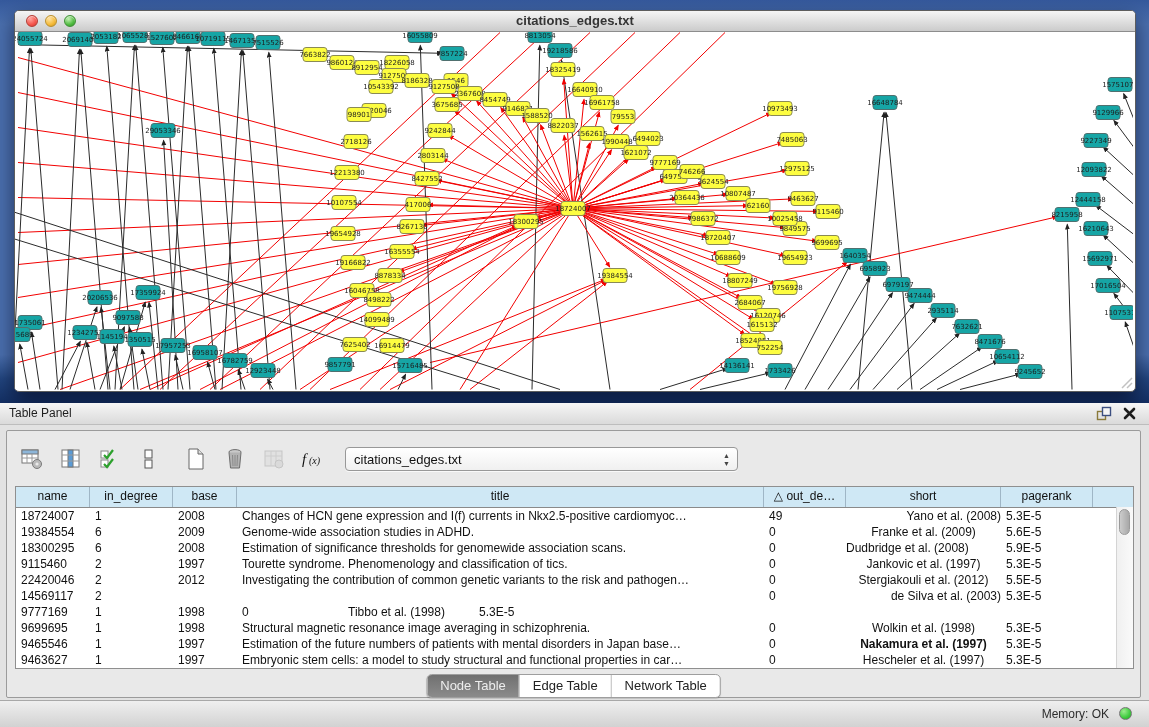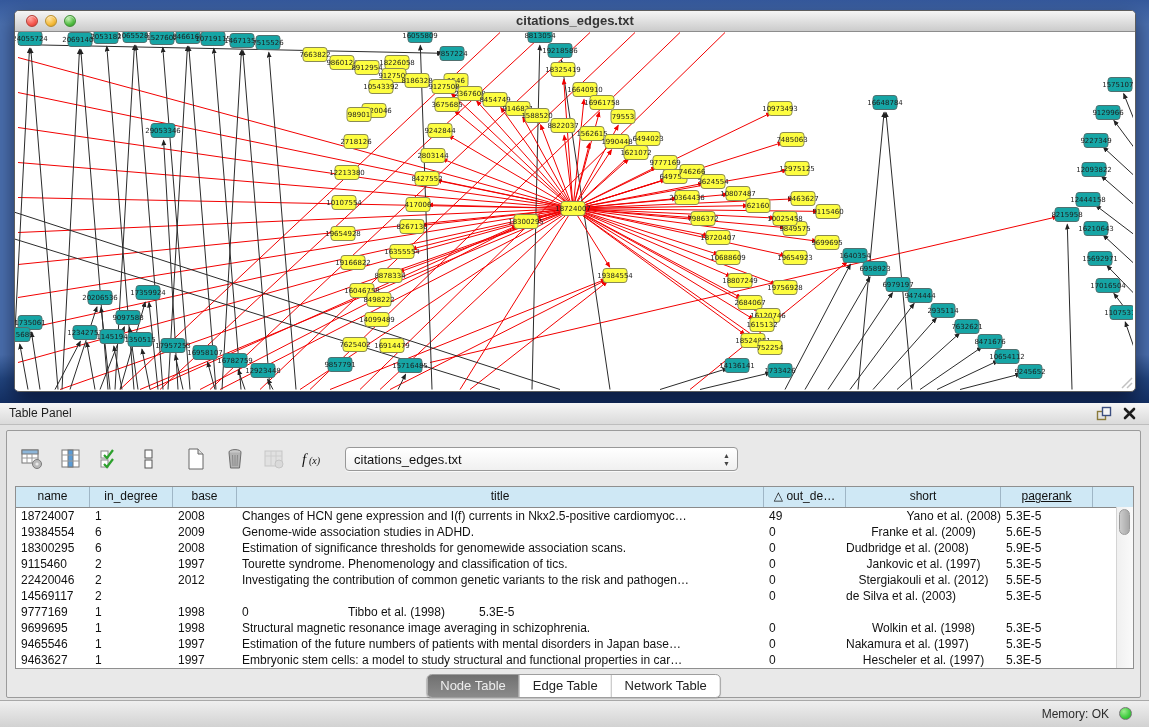--- a/index.html
+++ b/index.html
@@ -798,21 +798,21 @@
     </div>
 
     <div class="tablewrap">
       <div class="thead">
           <div class="th" style="width: 74px;">name</div>
           <div class="th" style="width: 83px;">in_degree</div>
           <div class="th" style="width: 64px;">base</div>
           <div class="th" style="width: 527px;">title</div>
           <div class="th" style="width: 82px;">△ out_de…</div>
           <div class="th" style="width: 155px;">short</div>
-          <div class="th" style="width: 92px; text-decoration: underline;">pagerank</div>
+          <div class="th" style="width: 92px;">pagerank</div>
         </div>
       <div>
           <div class="tr">
             <div class="td" style="width: 74px;">18724007</div>
             <div class="td" style="width: 83px;">1</div>
             <div class="td" style="width: 64px;">2008</div>
             <div class="td" style="width: 527px;">Changes of HCN gene expression and I(f) currents in Nkx2.5-positive cardiomyoc…</div>
             <div class="td" style="width: 82px;">49</div>
             <div class="td" style="width: 155px; text-align: right; padding-left: 0px;">Yano et al. (2008)</div>
             <div class="td" style="width: 92px;">5.3E-5</div>
@@ -852,21 +852,21 @@
             <div class="td" style="width: 82px;">0</div>
             <div class="td" style="width: 155px; text-align: center; padding-left: 0px;">Stergiakouli et al. (2012)</div>
             <div class="td" style="width: 92px;">5.5E-5</div>
           </div>
           <div class="tr">
             <div class="td" style="width: 74px;">14569117</div>
             <div class="td" style="width: 83px;">2</div>
             <div class="td" style="width: 64px; margin-top: 44px;">2003</div>
             <div class="td" style="width: 527px; margin-top: 48px;">Disruption of a novel member of a sodium/hydrogen exchanger family and DOCK…</div>
             <div class="td" style="width: 82px;">0</div>
-            <div class="td" style="width: 155px; text-align: left; padding-left: 0px;">de Silva et al. (2003)</div>
+            <div class="td" style="width: 155px; text-align: right; padding-left: 0px;">de Silva et al. (2003)</div>
             <div class="td" style="width: 92px;">5.3E-5</div>
           </div>
           <div class="tr">
             <div class="td" style="width: 74px;">9777169</div>
             <div class="td" style="width: 83px;">1</div>
             <div class="td" style="width: 64px;">1998</div>
             <div class="td" style="width: 82px;">0</div>
             <div class="td" style="width: 155px; text-align: center; padding-left: 0px;">Tibbo et al. (1998)</div>
             <div class="td" style="width: 92px;">5.3E-5</div>
           </div>
@@ -878,21 +878,21 @@
             <div class="td" style="width: 82px;">0</div>
             <div class="td" style="width: 155px; text-align: center; padding-left: 0px;">Wolkin et al. (1998)</div>
             <div class="td" style="width: 92px;">5.3E-5</div>
           </div>
           <div class="tr">
             <div class="td" style="width: 74px;">9465546</div>
             <div class="td" style="width: 83px;">1</div>
             <div class="td" style="width: 64px;">1997</div>
             <div class="td" style="width: 527px;">Estimation of the future numbers of patients with mental disorders in Japan base…</div>
             <div class="td" style="width: 82px;">0</div>
-            <div class="td" style="width: 155px; text-align: left; padding-left: 0px;">Nakamura et al. (1997)</div>
+            <div class="td" style="width: 155px; text-align: center; padding-left: 0px; font-weight: bold;">Nakamura et al. (1997)</div>
             <div class="td" style="width: 92px;">5.3E-5</div>
           </div>
           <div class="tr">
             <div class="td" style="width: 74px;">9463627</div>
             <div class="td" style="width: 83px;">1</div>
             <div class="td" style="width: 64px;">1997</div>
             <div class="td" style="width: 527px;">Embryonic stem cells: a model to study structural and functional properties in car…</div>
             <div class="td" style="width: 82px;">0</div>
             <div class="td" style="width: 155px; text-align: center; padding-left: 0px;">Hescheler et al. (1997)</div>
             <div class="td" style="width: 92px;">5.3E-5</div>

